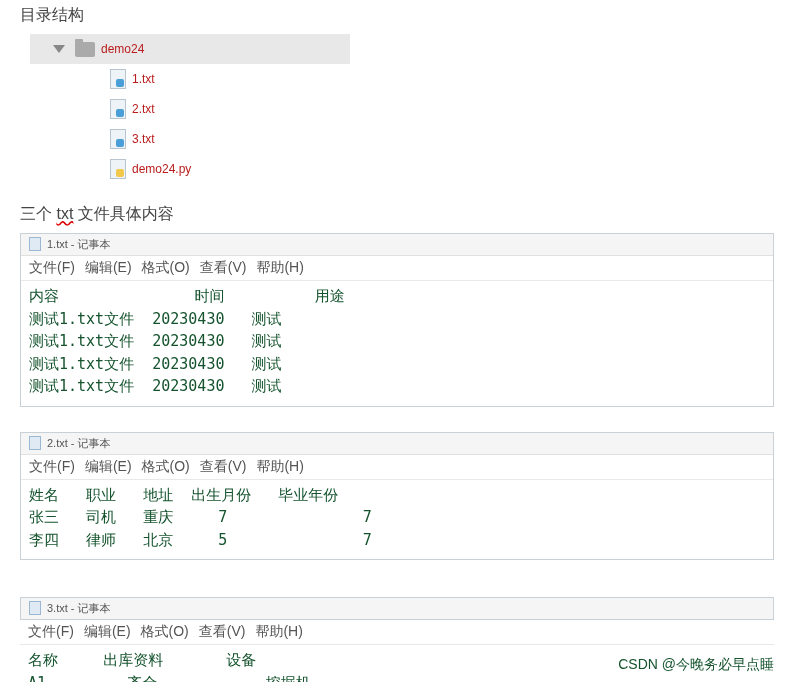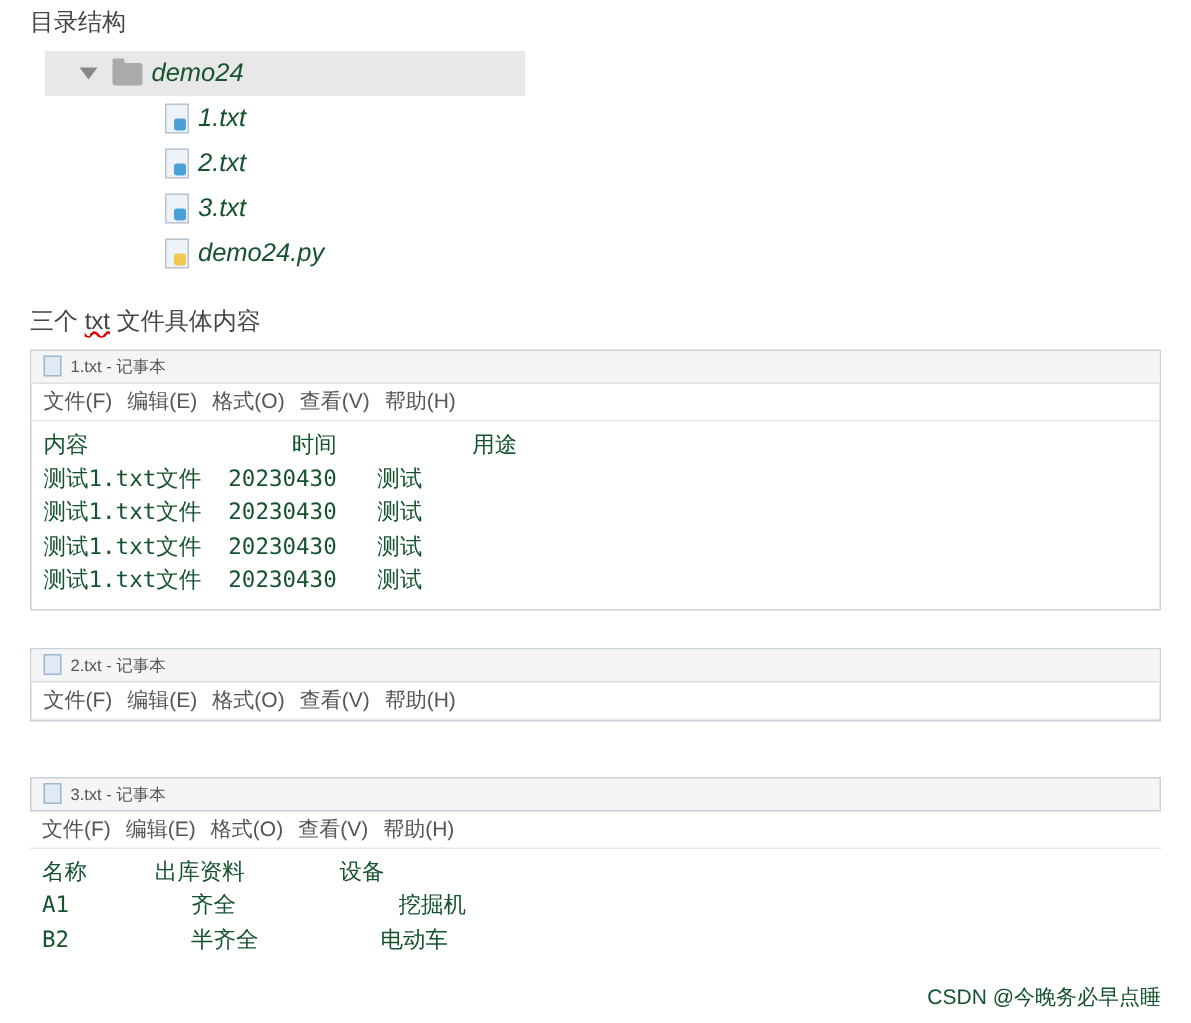--- a/index.html
+++ b/index.html
@@ -33,25 +33,24 @@
       height: 30px;
     }
     .tree-folder {
       background: #e8e8e8;
       padding: 4px 8px;
     }
     .tree-child {
       padding-left: 80px;
     }
     .tree-label {
-      font-size: 17px;
+      font-size: 12px;
       font-weight: 500;
-      color: #14532d;
+      color: #b91c1c;
       margin-left: 6px;
-      font-style: italic;
     }
     .chevron {
       width: 0; height: 0;
       border-left: 6px solid transparent;
       border-right: 6px solid transparent;
       border-top: 8px solid #888;
       margin-right: 10px;
       margin-left: 15px;
     }
     .folder-icon {
@@ -194,20 +193,25 @@
     <span class="notepad-titleicon"></span>
     <span>2.txt - 记事本</span>
   </div>
   <div class="notepad-menu">
     <span>文件(F)</span>
     <span>编辑(E)</span>
     <span>格式(O)</span>
     <span>查看(V)</span>
     <span>帮助(H)</span>
   </div>
+  <div class="notepad-content">
+    <div class="row">姓名   职业   地址  出生月份   毕业年份</div>
+    <div class="row">张三   司机   重庆     7               7</div>
+    <div class="row">李四   律师   北京     5               7</div>
+  </div>
 </div>
 
 <div class="notepad" style="border:none;">
   <div class="notepad-titlebar" style="border:1px solid #c8d0d8;margin-top:37px;">
     <span class="notepad-titleicon"></span>
     <span>3.txt - 记事本</span>
   </div>
   <div class="notepad-menu">
     <span>文件(F)</span>
     <span>编辑(E)</span>

